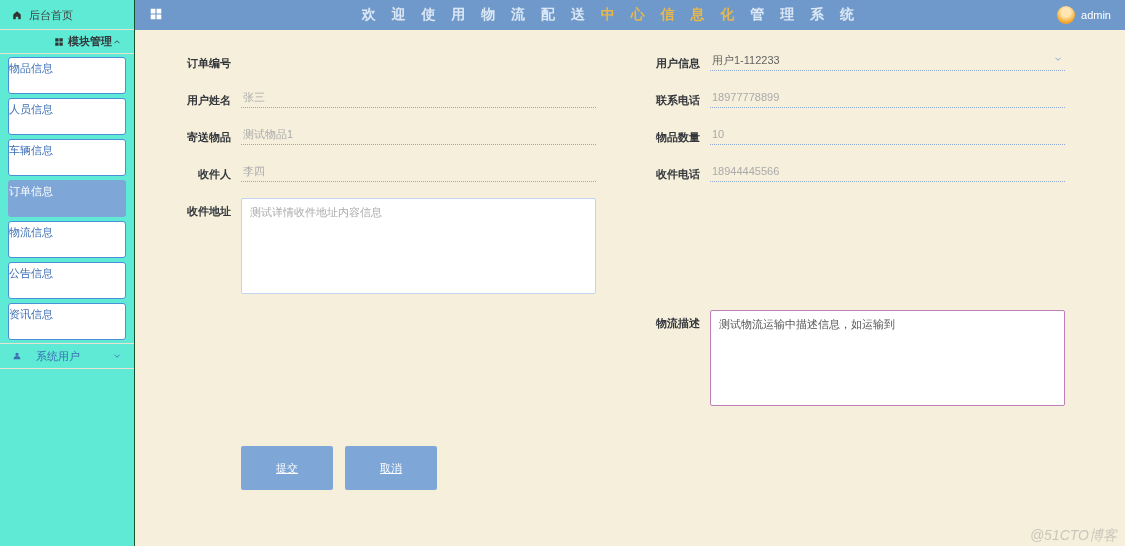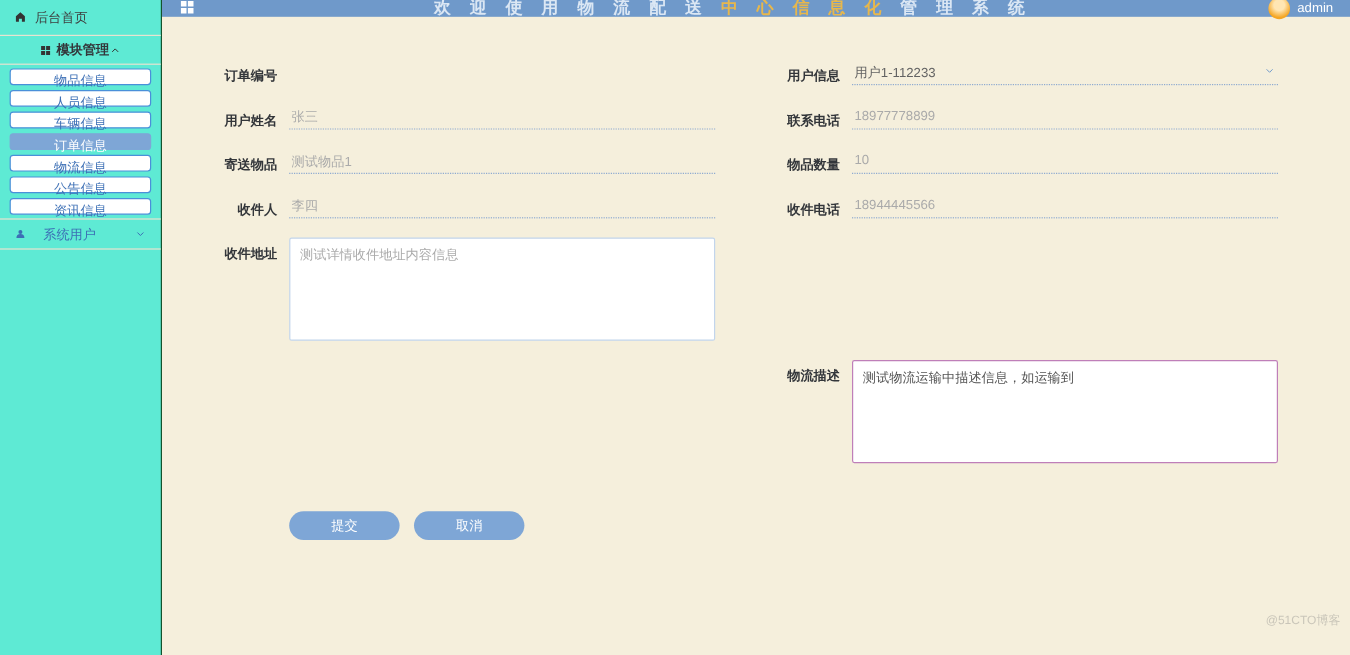--- a/index.html
+++ b/index.html
@@ -12,41 +12,41 @@
     .sidebar {
       position: absolute; left:0; top:0; bottom:0; width:135px;
       background:#5eead4; border-right:1px solid #14532d;
     }
     .home-link {
       height:30px; line-height:30px; padding-left:12px; border-bottom:1px solid #e8e3d0;
       font-size:11px; color:#3e3e3e; cursor:pointer;
     }
     .home-link svg { width:10px; height:10px; vertical-align:-1px; margin-right:4px; }
     .sec-header {
-      display:flex; align-items:center; justify-content:center;
+      display:flex; align-items:center; justify-content:flex-end;
       padding:0 12px; height:24px; font-size:11px; font-weight:bold; color:#33363a;
       border-bottom:1px solid #e8e3d0; cursor:pointer;
     }
     .sec-header svg { width:10px; height:10px; }
     .sidebar-items { display:flex; flex-direction:column; gap:4px; padding:3px 8px; }
     .side-btn {
-      height:14px; line-height:20px; text-align:center; font-size:11px;
+      height:37px; line-height:20px; font-size:11px;
       border:1px solid #4a90d9; border-radius:3px; color:#3c6fb5; background:#fff;
       cursor:pointer;
     }
     .side-btn.active { background:#7ea6d6; color:#fff; border-color:#7ea6d6; }
     .sysuser {
       display:flex; align-items:center; justify-content:space-between;
       padding:0 12px; height:26px; font-size:11px; color:#3c6fb5;
       border-top:1px solid #e8e3d0; border-bottom:1px solid #e8e3d0; cursor:pointer;
     }
     .sysuser svg { width:10px; height:10px; }
     
     .topbar {
-      position:absolute; left:135px; right:0; top:0; height:14px;
+      position:absolute; left:135px; right:0; top:0; height:30px;
       background:#6f99ca; display:flex; align-items:center; padding:0 14px;
       color:#fff;
     }
     .tile-icon svg { width:14px; height:14px; fill:#fff; }
     .title-text {
       flex:1; text-align:center; font-size:14px; letter-spacing:6px;
       font-weight:bold;  white-space:pre;
     }
     .title-text span { display:inline; }
     .title-a{ color:#dbe7f4;} .title-b{ color:#e7b74c;}
@@ -71,33 +71,34 @@
       font-size:11px; color:#33363a; padding-top:6px; font-weight:600;
     }
     .underline-input {
       flex:1; border:none; border-bottom:1px dotted #8eaad0;
       background:transparent; padding:4px 2px; font-size:11px; color:#aaa;
     }
     .select-wrap { position:relative; flex:1; border-bottom:1px dotted #8eaad0; }
     .select-wrap input { border:none; background:transparent; width:100%; padding:4px 16px 4px 2px; font-size:11px; color:#636363;}
     .select-wrap .chev { position:absolute; right:2px; top:4px; }
     .textarea {
-      flex:1; height:86px; resize:none; border:1px solid #c2d5ec; border-radius:2px;
+      flex:1; height:96px; resize:none; border:1px solid #c2d5ec; border-radius:2px;
       background:#fff; padding:6px 8px; font-size:11px; color:#aaa;
     }
     .textarea.focused { border:1px solid #bf7fb9; color:#555;}
     .full-left { grid-column:1/2;}
     .full-right { grid-column:2/3;}
     .btn-row { grid-column:1/3; display:flex; gap:12px; margin-top:24px; padding-left:66px;}
     .btn {
-      width:92px; height:24px; background:#7ea6d6; color:#fff; font-size:11px;
-      border:none; border-radius:12px; cursor:pointer;
+      width:92px; height:44px; background:#7ea6d6; color:#fff; font-size:11px;
+      border:none; border-radius:2px; cursor:pointer;text-decoration:underline;
     }
     .watermark {
-      position:absolute; right:8px; bottom:22px; font-size:10px; color:rgba(120,120,120,.35);
+      position:absolute; right:8px; bottom:1px; font-size:14px; color:rgba(120,120,120,.35);
+      font-style:italic;
     }
     .chev svg { width:10px; height:10px; }
   </style>
 </head>
 <body>
 
 <div class="sidebar">
   <div class="home-link">
     <svg viewBox="0 0 24 24">
         <path fill="#333" d="M3 11l9-8 9 8v10a1 1 0 01-1 1h-5v-6h-6v6H4a1 1 0 01-1-1z"></path>

